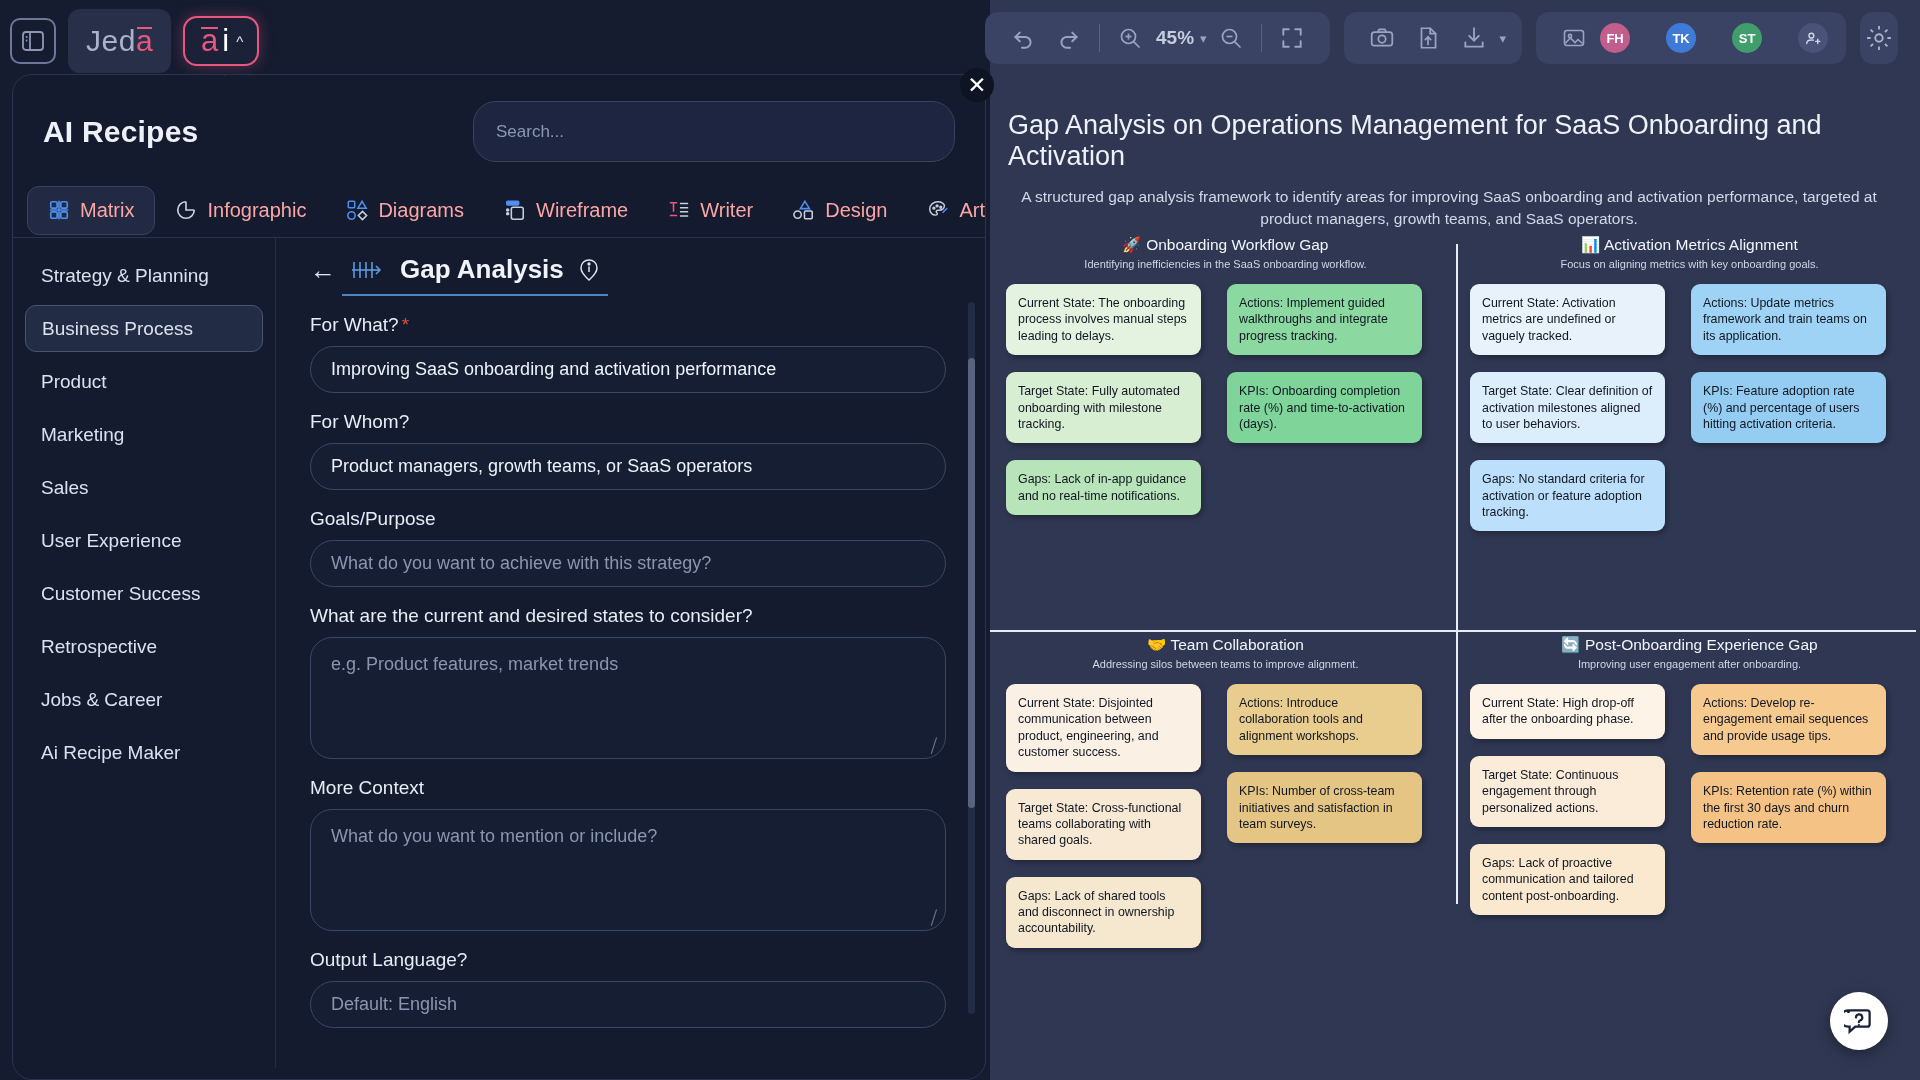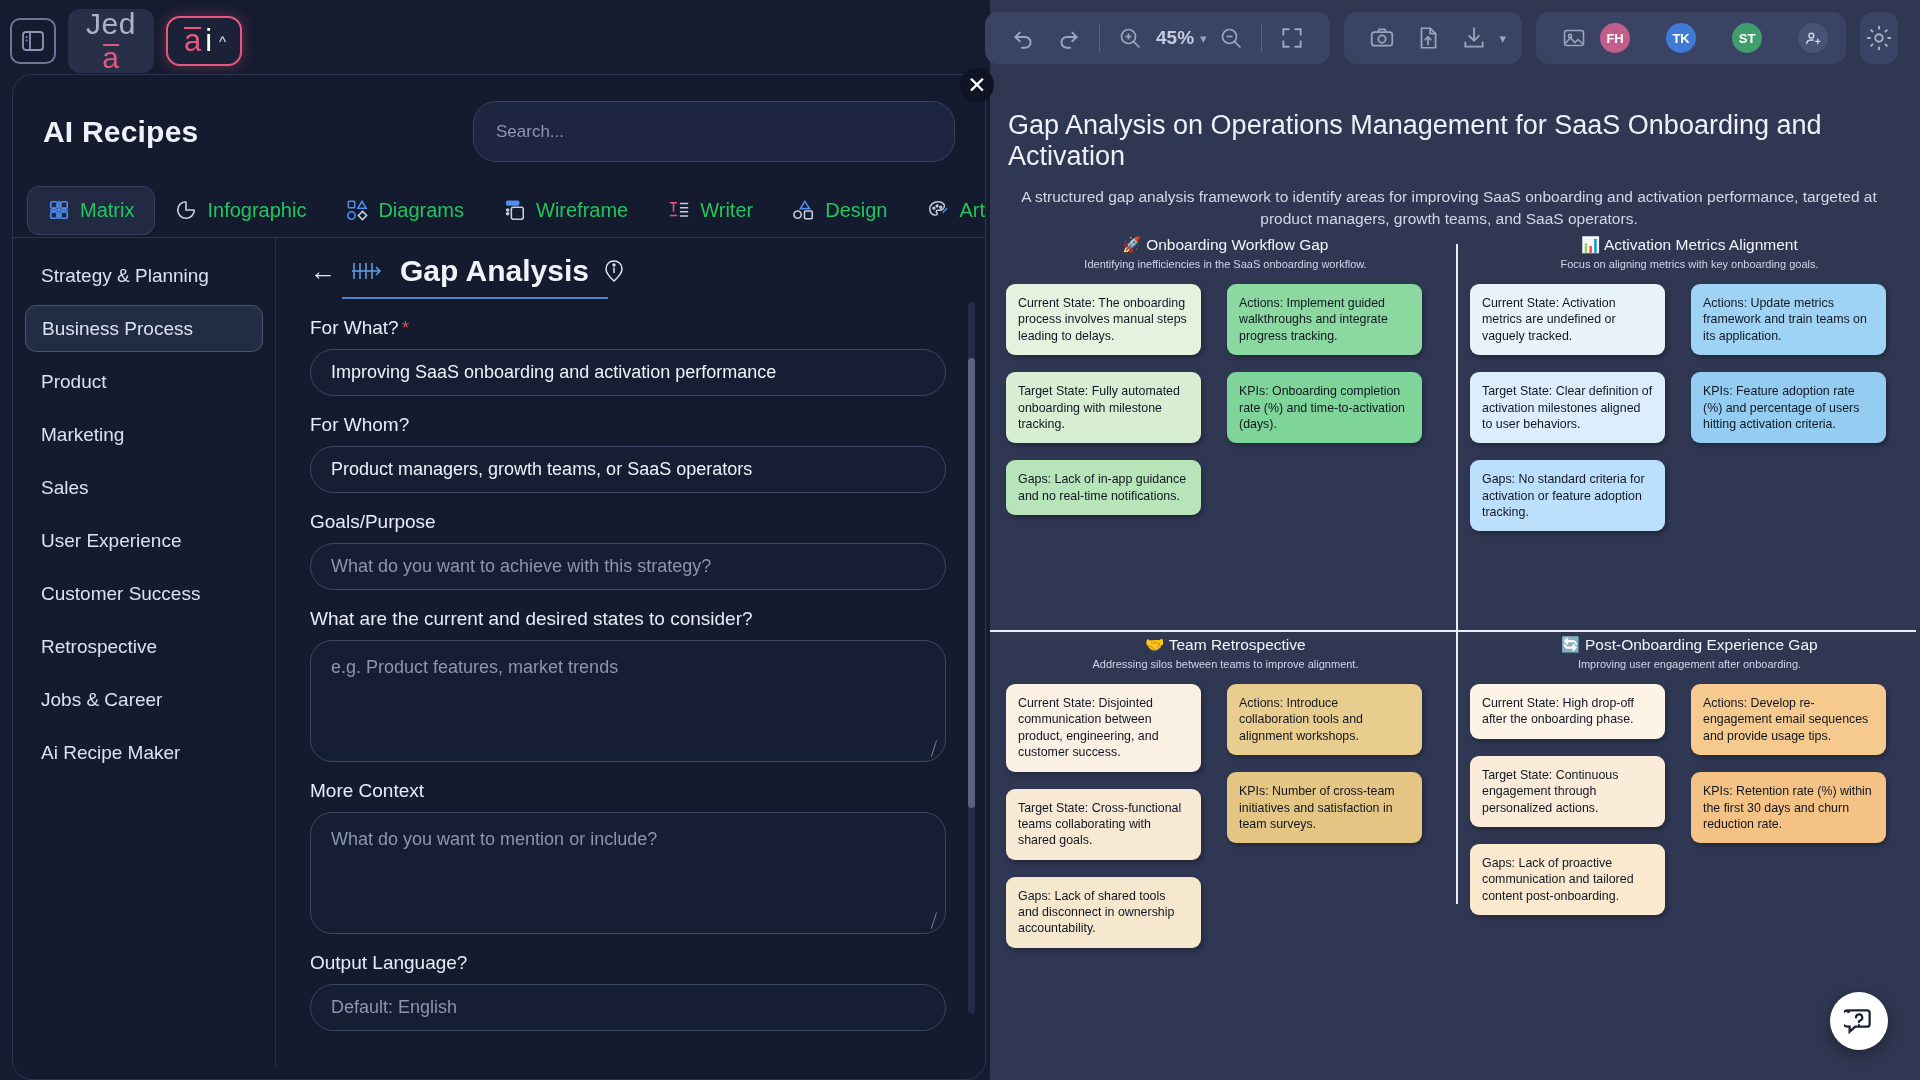--- a/index.html
+++ b/index.html
@@ -20,21 +20,21 @@
   
   .ltopbar { position: absolute; left: 0; top: 0; height: 82px; width: 990px; display: flex; align-items: center; padding-left: 10px; gap: 12px; }
   .panel-toggle {
     width: 46px; height: 46px; border-radius: 10px; border: 2px solid #6d7899;
     display: flex; align-items: center; justify-content: center;
   }
   .panel-toggle svg { display: block; }
   .jeda-chip {
     height: 64px; padding: 0 18px; border-radius: 12px; background: #283049;
     display: flex; align-items: center; justify-content: center;
-    font-size: 30px; letter-spacing: .5px; color: #aab3c9; font-weight: 400; flex-direction: column;
+    font-size: 30px; letter-spacing: .5px; color: #aab3c9; font-weight: 400;
   }
   .jeda-chip .a-accent { color: #e8577f; position: relative; }
   .jeda-chip .a-accent::before {
     content:""; position:absolute; left:1px; right:1px; top:3px; height:2px; background:#e8577f;
   }
   .ai-chip {
     height: 50px; padding: 0 14px 0 16px; border-radius: 14px;
     border: 2px solid #e8577f; background: #1b2238;
     display: flex; align-items: center; gap: 4px;
     box-shadow: 0 0 14px rgba(232,87,127,.35);
@@ -60,41 +60,41 @@
     margin-left: auto; width: 482px; height: 61px; border-radius: 23px;
     background: #1d2540; border: 1px solid #39425e;
     display:flex; align-items:center; padding: 0 22px;
   }
   .search-box span { color: #8d97b0; font-size: 17px; }
 
   
   .tabs { display: flex; align-items: center; gap: 0px; margin-top: 20px; padding-left: 14px; height: 56px; position: relative; }
   .tab {
     display: flex; align-items: center; gap: 10px;
-    padding: 12px 20px; border-radius: 12px; color: #22c55e; font-size: 20px; white-space: nowrap;
+    padding: 12px 20px; border-radius: 12px; color: #fca5a5; font-size: 20px; white-space: nowrap;
   }
   .tab.active { background: #212a42; border: 1px solid #39425e; }
   .tab svg { display:block; flex: 0 0 auto; }
   .tabs-underline { position:absolute; left:0; right:0; bottom:0; height:1px; background:#2a3450; }
 
   
   .rec-body { display: flex; height: 830px; }
   .cat-list { width: 262px; padding: 14px 12px 0 12px; flex: 0 0 262px; }
   .cat-item {
     height: 47px; display: flex; align-items: center; padding: 0 16px;
     color: #dbe1ee; font-size: 19px; border-radius: 11px; margin-bottom: 6px;
   }
   .cat-item.active { background: #232c45; border: 1px solid #49536f; }
   .cat-sep { width:1px; background:#252e48; }
 
   
   .form-col { flex: 1; padding: 16px 30px 0 34px; position: relative; overflow: hidden; }
   .form-head { display:flex; align-items:center; gap: 14px; }
   .back-arrow { color:#dfe4ef; font-size: 26px; line-height: 1; }
-  .fh-title { font-size: 30px; font-weight: 700; color:#f0f3f9; }
+  .fh-title { font-size: 26px; font-weight: 700; color:#f0f3f9; }
   .fh-underline { height: 2px; background: #4f83c8; width: 266px; margin: 9px 0 0 32px; }
   .field-label { font-size: 19px; color: #e7ecf6; margin: 18px 0 10px 0; }
   .field-label .req { color:#e0503d; margin-left:3px; }
   .field-input {
     width: 636px; height: 47px; border-radius: 24px; border: 1px solid #3d4763;
     background: #161e33; display:flex; align-items:center; padding: 0 20px; color:#eef2fa; font-size:18px;
   }
   .field-input.ph { color:#8b95af; }
   .field-area {
     width: 636px; border-radius: 22px; border: 1px solid #3d4763; background: #161e33;
@@ -508,21 +508,21 @@
           <div class="col">
             <div class="card" style="background:#9fd3f5">Actions: Update metrics framework and train teams on its application.</div>
             <div class="card" style="background:#95cdf2">KPIs: Feature adoption rate (%) and percentage of users hitting activation criteria.</div>
           </div>
         </div>
       </div>
 
       <div class="quad" style="left:8px;top:400px;">
         <div class="q-title">
           <span>🤝</span>
-          <span>Team Retrospective</span>
+          <span>Team Collaboration</span>
         </div>
         <div class="q-sub">Addressing silos between teams to improve alignment.</div>
         <div class="cards">
           <div class="col">
             <div class="card" style="background:#fbf0e4">Current State: Disjointed communication between product, engineering, and customer success.</div>
             <div class="card" style="background:#f7e9d4">Target State: Cross-functional teams collaborating with shared goals.</div>
             <div class="card" style="background:#f6e7cf">Gaps: Lack of shared tools and disconnect in ownership accountability.</div>
           </div>
           <div class="col">
             <div class="card" style="background:#e9cd8f">Actions: Introduce collaboration tools and alignment workshops.</div>

